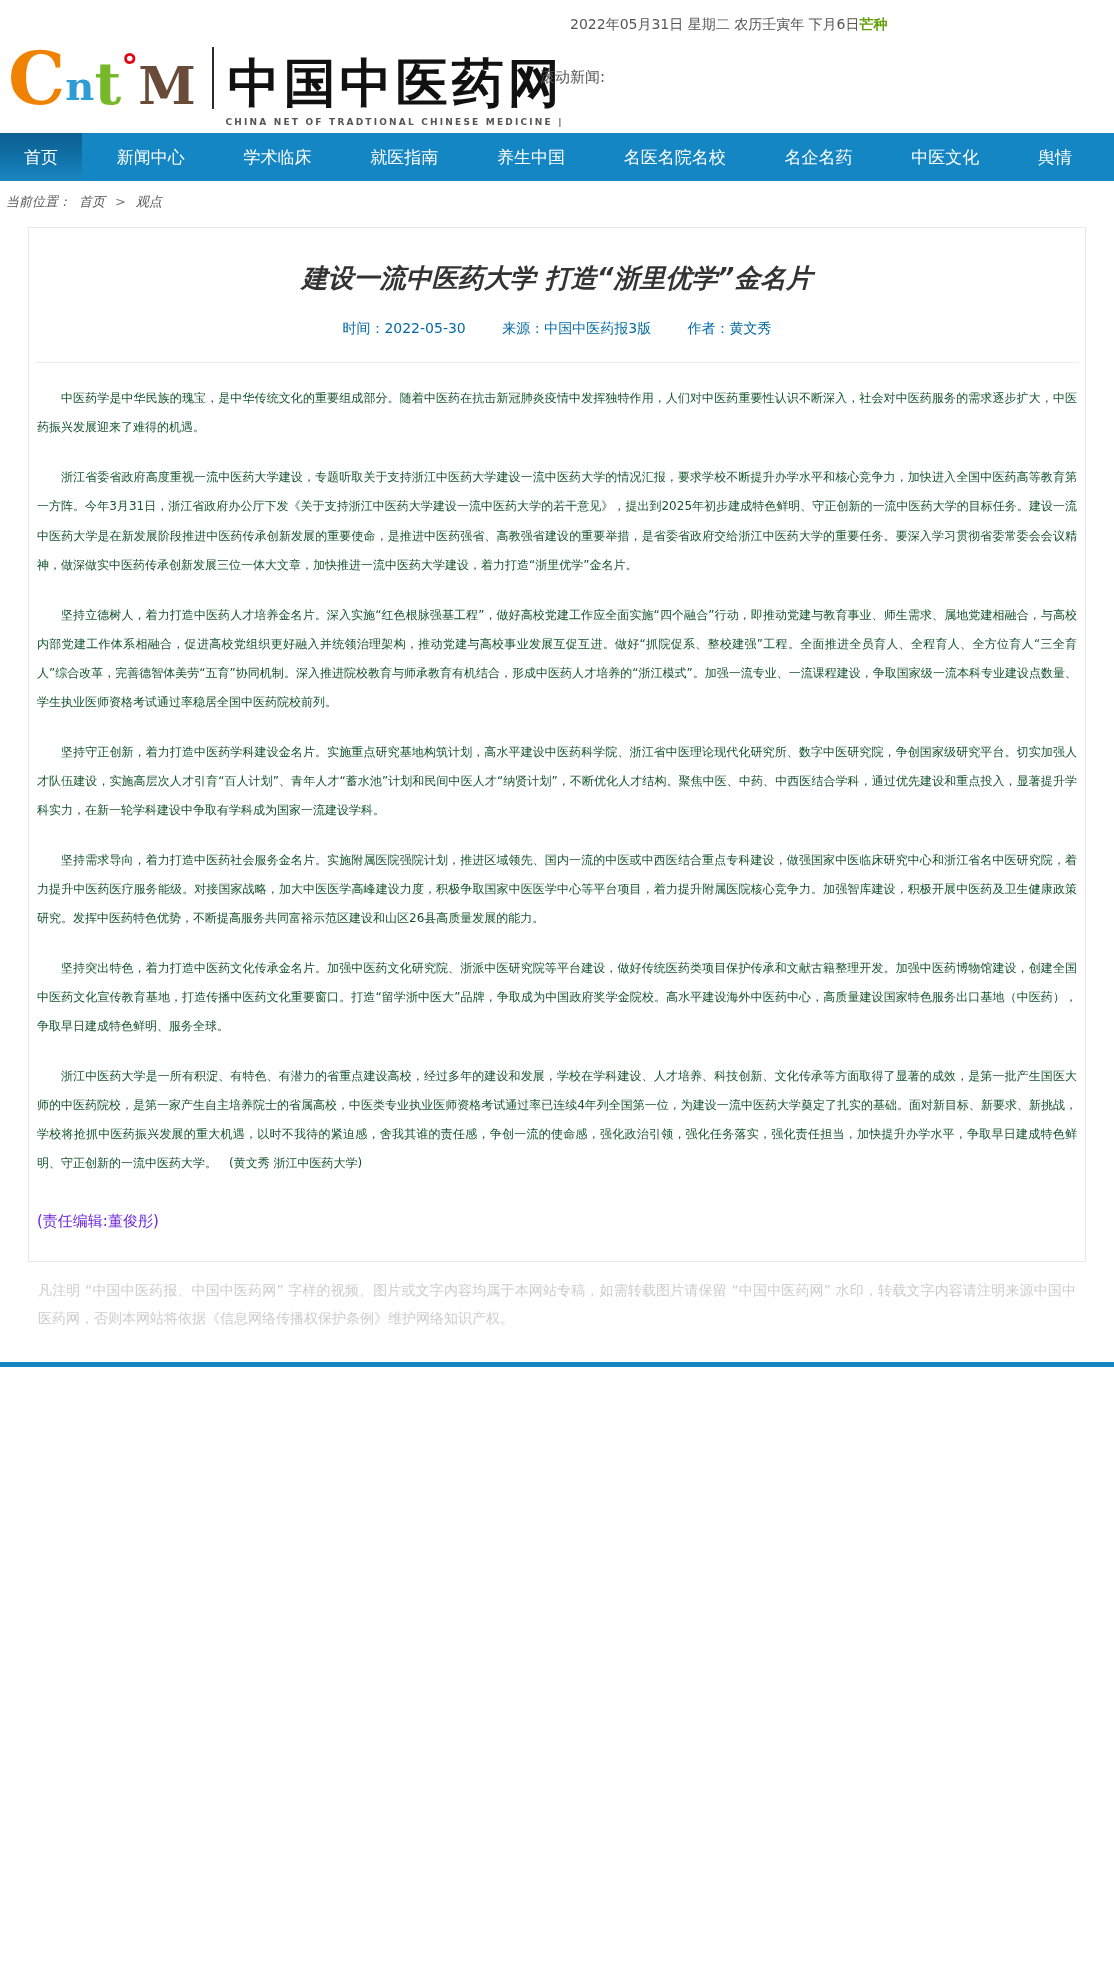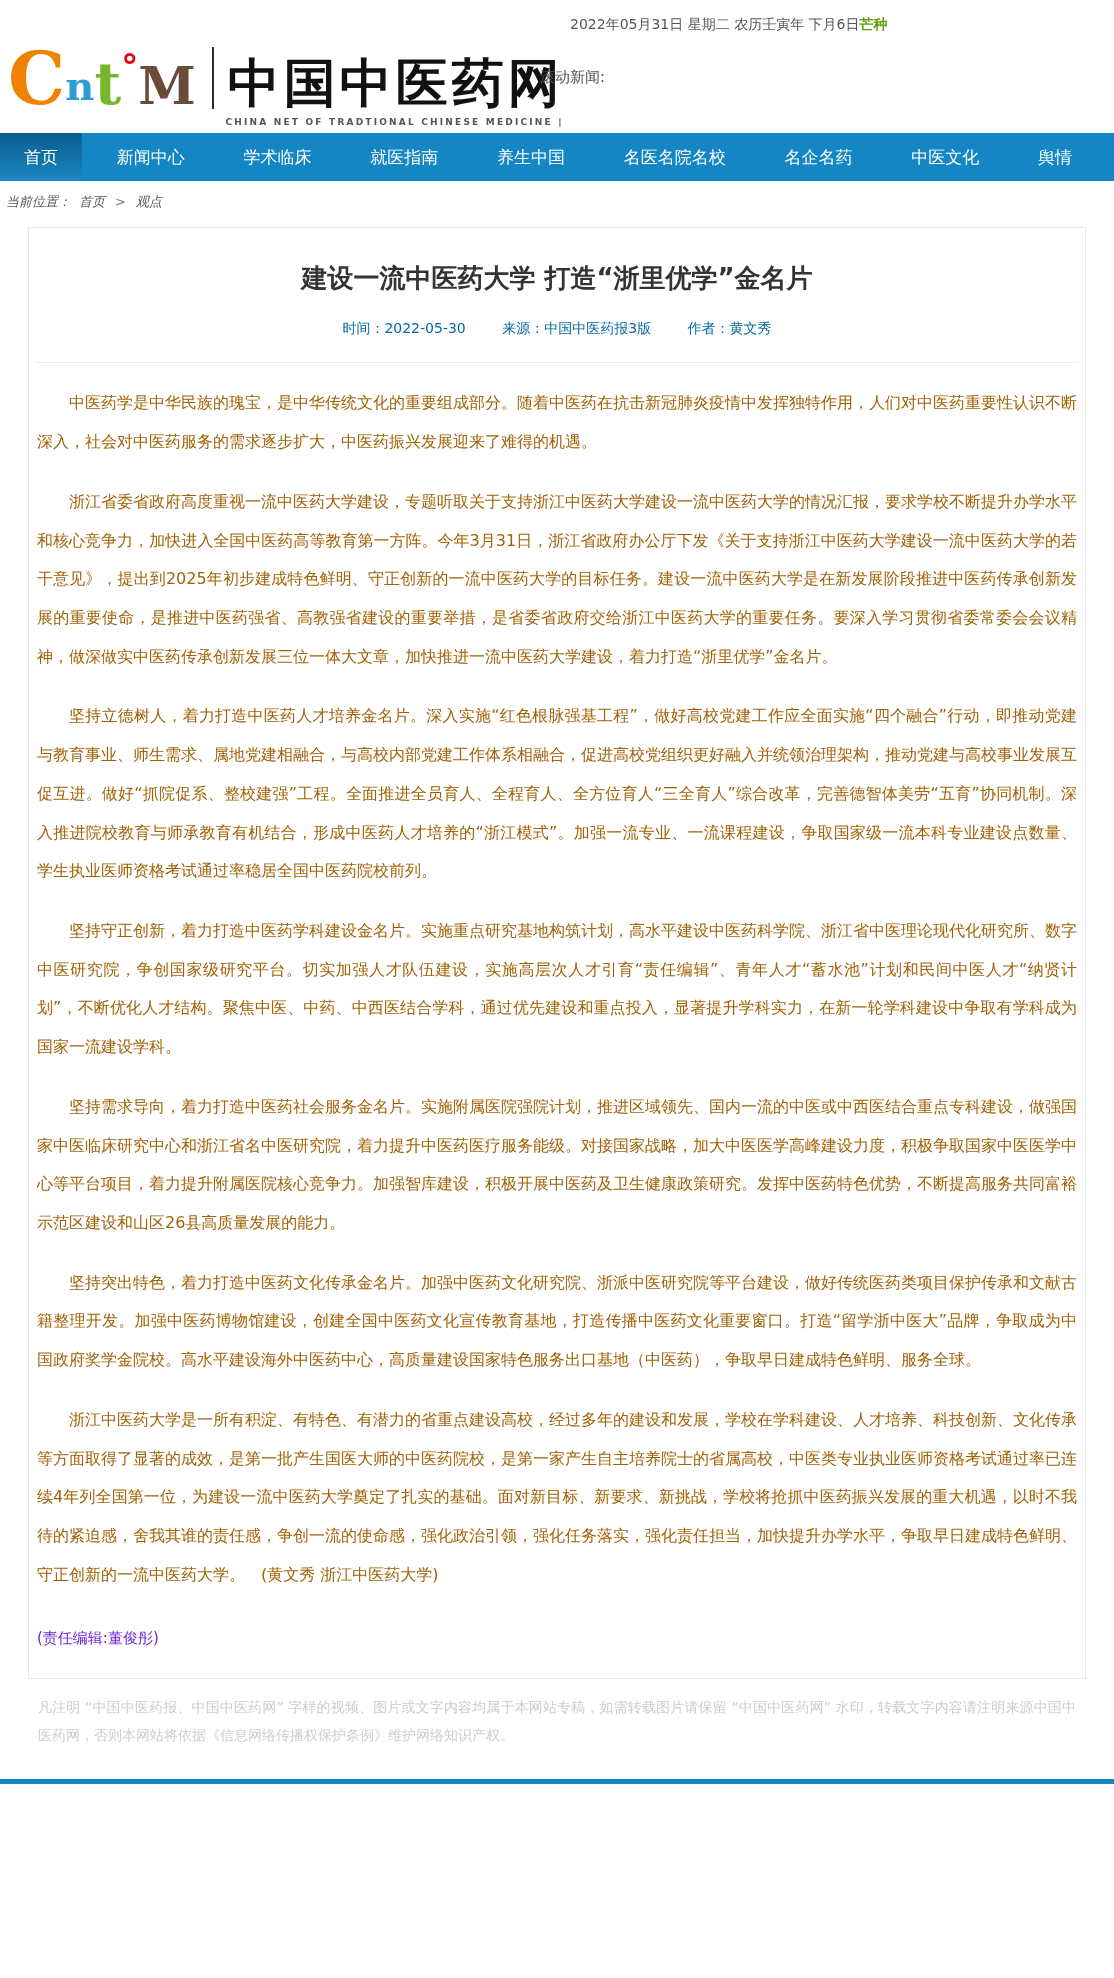--- a/index.html
+++ b/index.html
@@ -42,26 +42,26 @@
   .breadcrumb .sep { color: #777; margin: 0 2px; }
 
   
   .article-box {
     margin: 6px 28px 0;
     border: 1px solid #e8e8e8;
     padding: 16px 4px 30px;
     background: #fff;
   }
   .article-head { text-align: center; border-bottom: 1px solid #ededed; padding-bottom: 24px; margin: 0 2px; }
-  .article-title { font-size: 26px; font-weight: bold; color: #333; margin: 16px 60px 0; line-height: 1.4; }
+  .article-title { font-size: 26px; font-weight: bold; color: #333; margin: 16px 60px 0; line-height: 1.4; font-style: italic; }
   .article-meta { margin-top: 24px; font-size: 14px; color: #0369a1; }
   .article-meta .meta-item { margin: 0 16px; }
   .article-body { padding: 0 4px; }
   .article-body p {
-    font-size: 16px; color: #a16207; line-height: 2.42;
+    font-size: 12px; color: #14532d; line-height: 2.42;
     text-align: justify; text-indent: 2em; margin: 21px 0;
   }
   .editor-note { text-align: left; font-size: 15px; color: #6d28d9; margin: 34px 4px 0; }
 
   
   .site-footer { margin: 14px 28px 16px; padding: 0 10px 14px; color: #cccccc; font-size: 14px; line-height: 2; text-align: justify; }
   .bottom-bar { height: 5px; background: #1486c4; width: 1114px; }
 </style>
 </head>
 <body>
@@ -103,21 +103,21 @@
     <div class="article-meta">
       <span class="meta-item">时间：2022-05-30</span>
       <span class="meta-item">来源：中国中医药报3版</span>
       <span class="meta-item">作者：黄文秀</span>
     </div>
   </div>
   <div class="article-body">
     <p>中医药学是中华民族的瑰宝，是中华传统文化的重要组成部分。随着中医药在抗击新冠肺炎疫情中发挥独特作用，人们对中医药重要性认识不断深入，社会对中医药服务的需求逐步扩大，中医药振兴发展迎来了难得的机遇。</p>
     <p>浙江省委省政府高度重视一流中医药大学建设，专题听取关于支持浙江中医药大学建设一流中医药大学的情况汇报，要求学校不断提升办学水平和核心竞争力，加快进入全国中医药高等教育第一方阵。今年3月31日，浙江省政府办公厅下发《关于支持浙江中医药大学建设一流中医药大学的若干意见》，提出到2025年初步建成特色鲜明、守正创新的一流中医药大学的目标任务。建设一流中医药大学是在新发展阶段推进中医药传承创新发展的重要使命，是推进中医药强省、高教强省建设的重要举措，是省委省政府交给浙江中医药大学的重要任务。要深入学习贯彻省委常委会会议精神，做深做实中医药传承创新发展三位一体大文章，加快推进一流中医药大学建设，着力打造“浙里优学”金名片。</p>
     <p>坚持立德树人，着力打造中医药人才培养金名片。深入实施“红色根脉强基工程”，做好高校党建工作应全面实施“四个融合”行动，即推动党建与教育事业、师生需求、属地党建相融合，与高校内部党建工作体系相融合，促进高校党组织更好融入并统领治理架构，推动党建与高校事业发展互促互进。做好“抓院促系、整校建强”工程。全面推进全员育人、全程育人、全方位育人“三全育人”综合改革，完善德智体美劳“五育”协同机制。深入推进院校教育与师承教育有机结合，形成中医药人才培养的“浙江模式”。加强一流专业、一流课程建设，争取国家级一流本科专业建设点数量、学生执业医师资格考试通过率稳居全国中医药院校前列。</p>
-    <p>坚持守正创新，着力打造中医药学科建设金名片。实施重点研究基地构筑计划，高水平建设中医药科学院、浙江省中医理论现代化研究所、数字中医研究院，争创国家级研究平台。切实加强人才队伍建设，实施高层次人才引育“责任编辑”、青年人才“蓄水池”计划和民间中医人才“纳贤计划”，不断优化人才结构。聚焦中医、中药、中西医结合学科，通过优先建设和重点投入，显著提升学科实力，在新一轮学科建设中争取有学科成为国家一流建设学科。</p>
+    <p>坚持守正创新，着力打造中医药学科建设金名片。实施重点研究基地构筑计划，高水平建设中医药科学院、浙江省中医理论现代化研究所、数字中医研究院，争创国家级研究平台。切实加强人才队伍建设，实施高层次人才引育“百人计划”、青年人才“蓄水池”计划和民间中医人才“纳贤计划”，不断优化人才结构。聚焦中医、中药、中西医结合学科，通过优先建设和重点投入，显著提升学科实力，在新一轮学科建设中争取有学科成为国家一流建设学科。</p>
     <p>坚持需求导向，着力打造中医药社会服务金名片。实施附属医院强院计划，推进区域领先、国内一流的中医或中西医结合重点专科建设，做强国家中医临床研究中心和浙江省名中医研究院，着力提升中医药医疗服务能级。对接国家战略，加大中医医学高峰建设力度，积极争取国家中医医学中心等平台项目，着力提升附属医院核心竞争力。加强智库建设，积极开展中医药及卫生健康政策研究。发挥中医药特色优势，不断提高服务共同富裕示范区建设和山区26县高质量发展的能力。</p>
     <p>坚持突出特色，着力打造中医药文化传承金名片。加强中医药文化研究院、浙派中医研究院等平台建设，做好传统医药类项目保护传承和文献古籍整理开发。加强中医药博物馆建设，创建全国中医药文化宣传教育基地，打造传播中医药文化重要窗口。打造“留学浙中医大”品牌，争取成为中国政府奖学金院校。高水平建设海外中医药中心，高质量建设国家特色服务出口基地（中医药），争取早日建成特色鲜明、服务全球。</p>
     <p>浙江中医药大学是一所有积淀、有特色、有潜力的省重点建设高校，经过多年的建设和发展，学校在学科建设、人才培养、科技创新、文化传承等方面取得了显著的成效，是第一批产生国医大师的中医药院校，是第一家产生自主培养院士的省属高校，中医类专业执业医师资格考试通过率已连续4年列全国第一位，为建设一流中医药大学奠定了扎实的基础。面对新目标、新要求、新挑战，学校将抢抓中医药振兴发展的重大机遇，以时不我待的紧迫感，舍我其谁的责任感，争创一流的使命感，强化政治引领，强化任务落实，强化责任担当，加快提升办学水平，争取早日建成特色鲜明、守正创新的一流中医药大学。　(黄文秀  浙江中医药大学)</p>
   </div>
   <div class="editor-note">(责任编辑:董俊彤)</div>
 </div>
 
 <div class="site-footer">凡注明 “中国中医药报、中国中医药网” 字样的视频、图片或文字内容均属于本网站专稿，如需转载图片请保留 “中国中医药网” 水印，转载文字内容请注明来源中国中医药网，否则本网站将依据《信息网络传播权保护条例》维护网络知识产权。</div>
 <div class="bottom-bar"></div>
 

